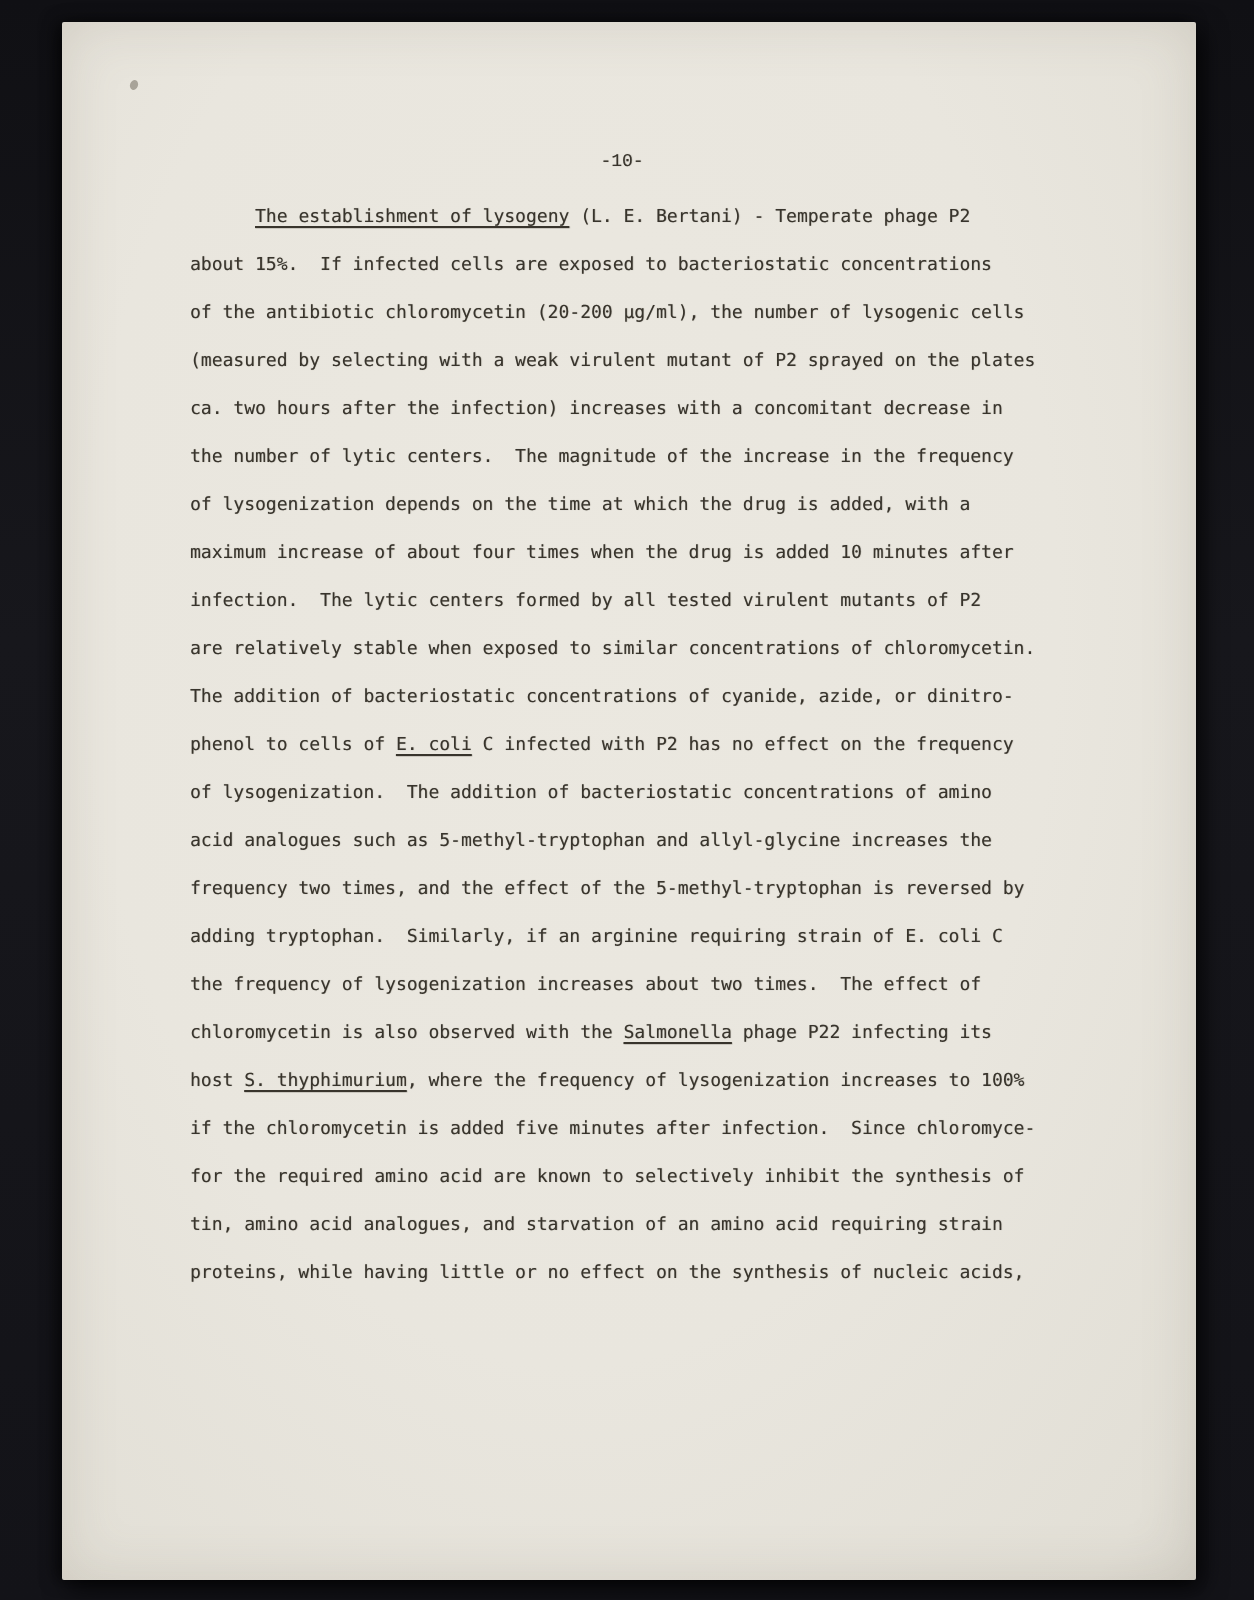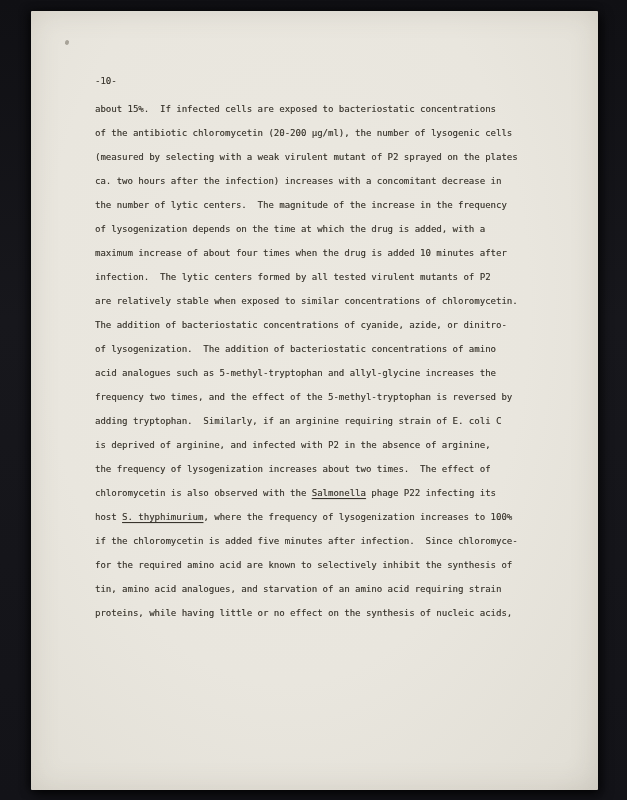--- a/index.html
+++ b/index.html
@@ -48,56 +48,59 @@
     left: 64px;
     top: 58px;
     width: 480px;
     color: var(--ink, #38342c);
     font-size: 9px;
     line-height: 24px;
     text-shadow: 0.2px 0.2px 0.4px rgba(55,50,40,0.45);
   }
   .page-number {
     width: 432px;
+    text-align: center;
     margin-bottom: 4px;
     white-space: pre;
+    font-family: Liberation Mono, monospace;
   }
   .line {
     white-space: pre;
   }
   .u {
     text-decoration: underline;
     text-underline-offset: 2px;
   }
 </style>
 </head>
 <body>
 
 <div class="scan-bg"></div>
 
 <div class="paper">
   <div class="speck"></div>
   <div class="text-block">
     <div class="page-number">-10-</div>
     <div class="lines">
+        <div class="line"><span>      </span><span class="u">The establishment of lysogeny</span><span> (L. E. Bertani) - Temperate phage P2</span></div>
         <div class="line"><span>about 15%.  If infected cells are exposed to bacteriostatic concentrations</span></div>
         <div class="line"><span>of the antibiotic chloromycetin (20-200 μg/ml), the number of lysogenic cells</span></div>
         <div class="line"><span>(measured by selecting with a weak virulent mutant of P2 sprayed on the plates</span></div>
         <div class="line"><span>ca. two hours after the infection) increases with a concomitant decrease in</span></div>
         <div class="line"><span>the number of lytic centers.  The magnitude of the increase in the frequency</span></div>
         <div class="line"><span>of lysogenization depends on the time at which the drug is added, with a</span></div>
         <div class="line"><span>maximum increase of about four times when the drug is added 10 minutes after</span></div>
         <div class="line"><span>infection.  The lytic centers formed by all tested virulent mutants of P2</span></div>
         <div class="line"><span>are relatively stable when exposed to similar concentrations of chloromycetin.</span></div>
         <div class="line"><span>The addition of bacteriostatic concentrations of cyanide, azide, or dinitro-</span></div>
+        <div class="line"><span>phenol to cells of </span><span class="u">E. coli</span><span> C infected with P2 has no effect on the frequency</span></div>
         <div class="line"><span>of lysogenization.  The addition of bacteriostatic concentrations of amino</span></div>
         <div class="line"><span>acid analogues such as 5-methyl-tryptophan and allyl-glycine increases the</span></div>
         <div class="line"><span>frequency two times, and the effect of the 5-methyl-tryptophan is reversed by</span></div>
         <div class="line"><span>adding tryptophan.  Similarly, if an arginine requiring strain of E. coli C</span></div>
-        <div class="line"><span>is deprived of arginine, and infected with P2 in the absence of arginine,</span></div>
         <div class="line"><span>the frequency of lysogenization increases about two times.  The effect of</span></div>
         <div class="line"><span>chloromycetin is also observed with the </span><span class="u">Salmonella</span><span> phage P22 infecting its</span></div>
         <div class="line"><span>host </span><span class="u">S. thyphimurium</span><span>, where the frequency of lysogenization increases to 100%</span></div>
         <div class="line"><span>if the chloromycetin is added five minutes after infection.  Since chloromyce-</span></div>
         <div class="line"><span>for the required amino acid are known to selectively inhibit the synthesis of</span></div>
         <div class="line"><span>tin, amino acid analogues, and starvation of an amino acid requiring strain</span></div>
         <div class="line"><span>proteins, while having little or no effect on the synthesis of nucleic acids,</span></div>
       </div>
   </div>
 </div>

